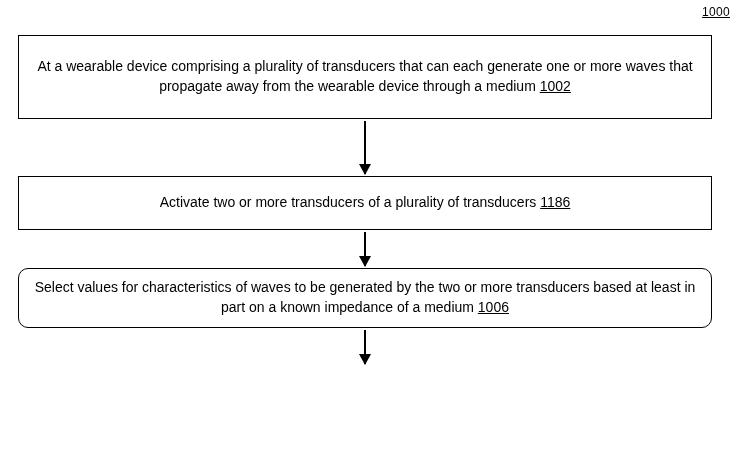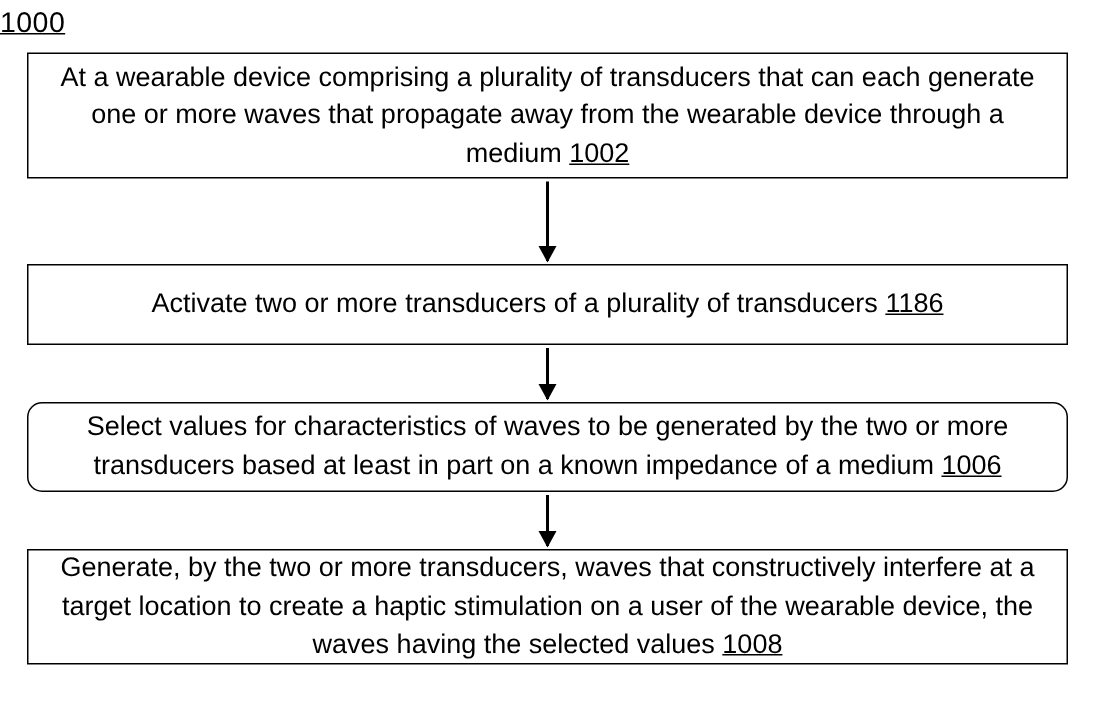--- a/index.html
+++ b/index.html
@@ -17,38 +17,38 @@
   #flow {
     position: relative;
     width: 730px;
     height: 472px;
   }
   .fig-number {
     position: absolute;
     top: 5px;
     left: 0;
     width: 730px;
-    text-align: left;
-    font-size: 19px;
+    text-align: right;
+    font-size: 12px;
     letter-spacing: 0.3px;
   }
   .fig-number span {
     text-decoration: underline;
   }
   .box {
     position: absolute;
     box-sizing: border-box;
     border: 1.3px solid #000000;
     background: #ffffff;
     display: flex;
     align-items: center;
     justify-content: center;
     text-align: center;
     padding: 4px 12px;
-    font-size: 18px;
+    font-size: 14px;
     line-height: 1.42;
   }
   .box .txt {
     display: block;
     width: 100%;
   }
   .ref {
     text-decoration: underline;
   }
   .arrow {
@@ -98,17 +98,14 @@
   </div>
 
   <div class="arrow" id="arrow-2"></div>
 
   <div class="box" id="box-1006">
     <span class="txt"><span>Select values for characteristics of waves to be generated by the two or more transducers based at least in part on a known impedance of a medium </span><span class="ref">1006</span></span>
   </div>
 
   <div class="arrow" id="arrow-3"></div>
 
-  <div class="box" id="box-1008">
-    <span class="txt"><span>Generate, by the two or more transducers, waves that constructively interfere at a target location to create a haptic stimulation on a user of the wearable device, the waves having the selected values </span><span class="ref">1008</span></span>
-  </div>
 
 </div>
 
 </body></html>

